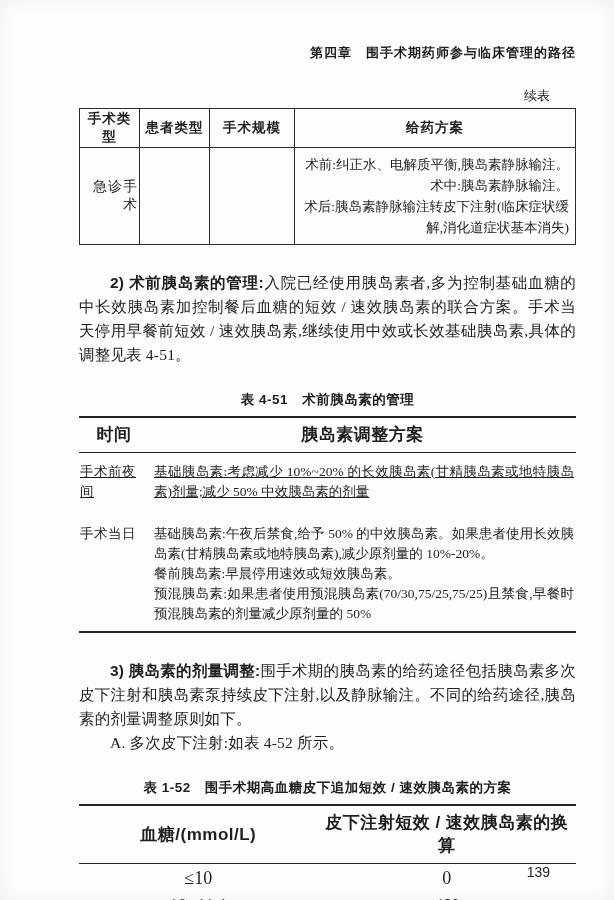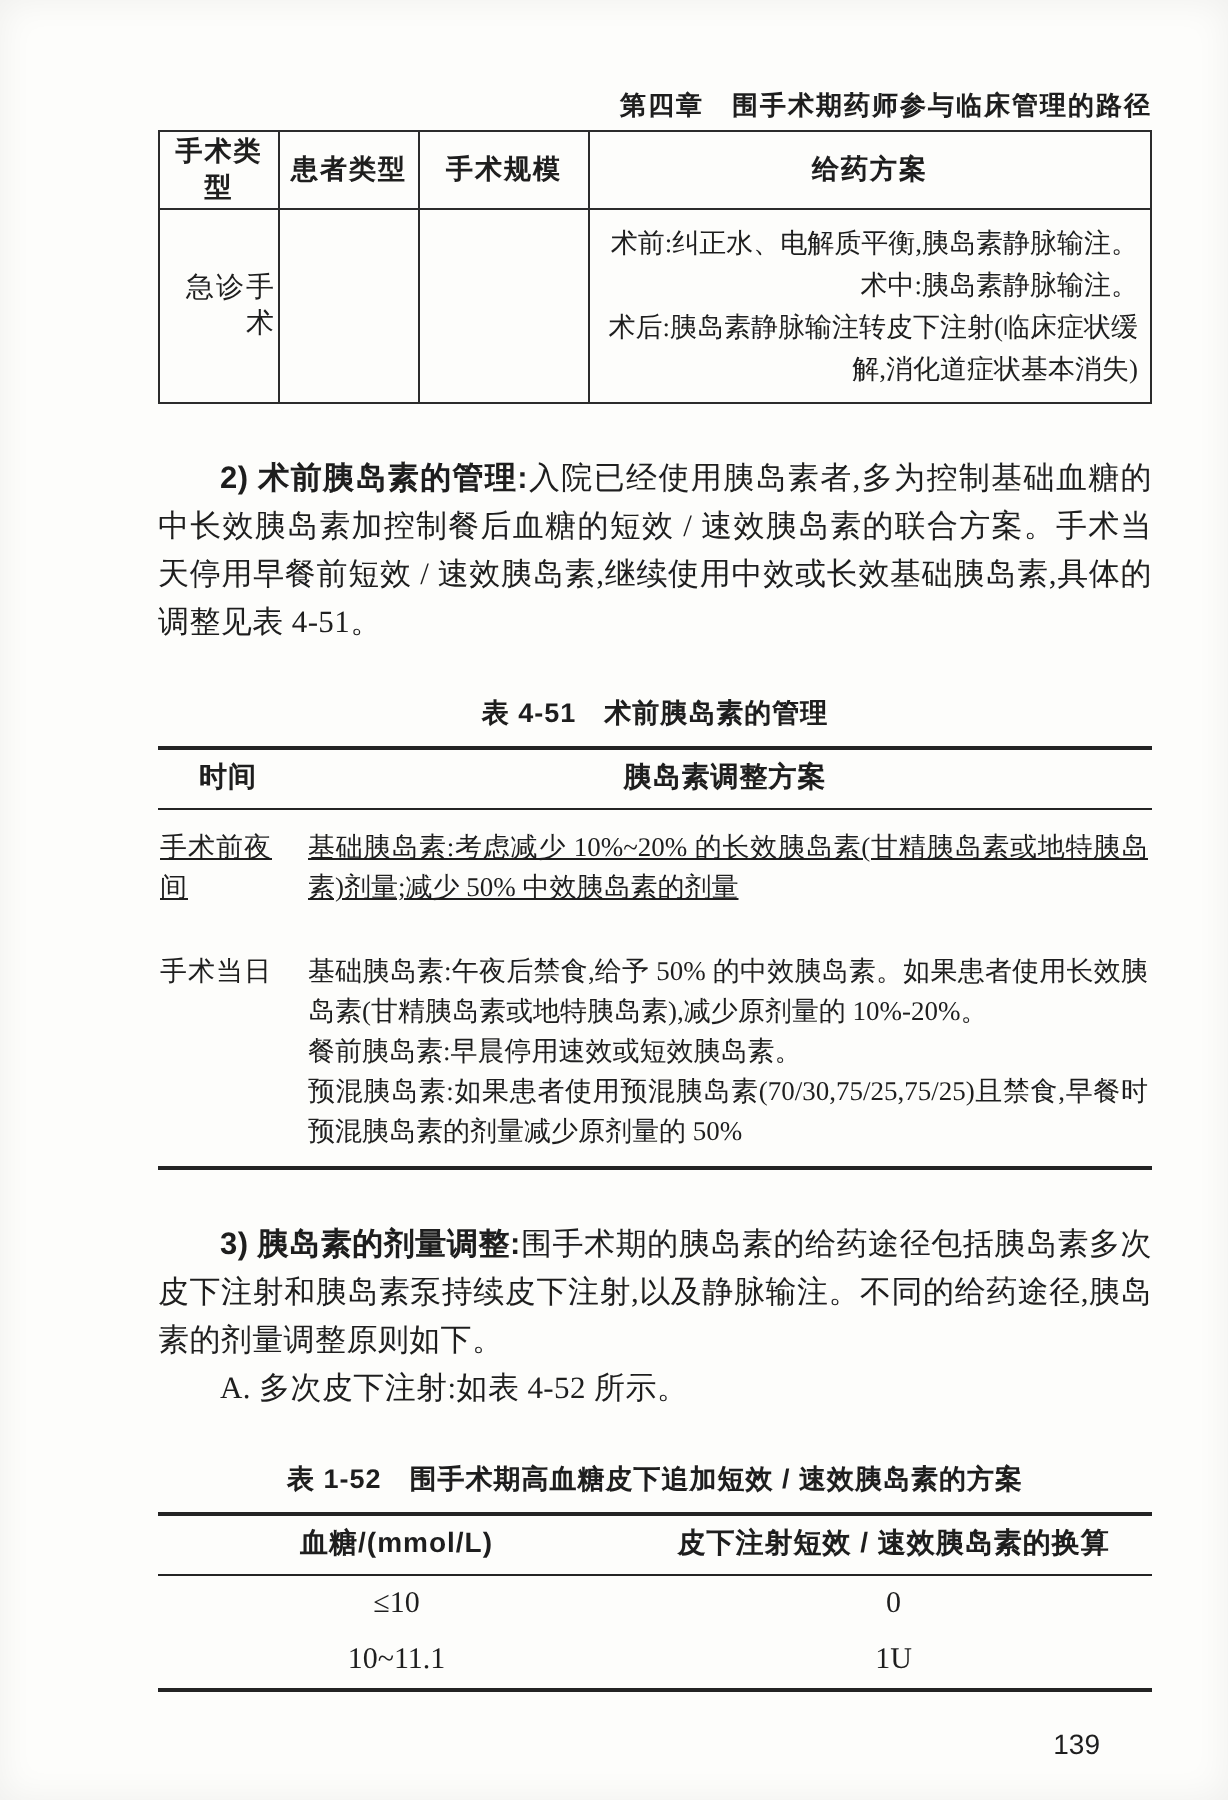--- a/index.html
+++ b/index.html
@@ -43,46 +43,47 @@
   .para-sub { margin-top:0; text-indent:2em; }
 
   .tbl-title {
     text-align:center; font-weight:700; font-size:13.5px; margin-top:24px;
     font-family:"Liberation Sans","DejaVu Sans",sans-serif; letter-spacing:0.5px;
   }
 
   
   .three-line { margin-top:7px; border-top:2px solid #242424; border-bottom:2px solid #242424; }
   .three-line thead th {
-    border-bottom:1.5px solid #242424; font-weight:700; font-size:14px;
+    border-bottom:1.5px solid #242424; font-weight:700; font-size:17px;
     font-family:"Liberation Sans","DejaVu Sans",sans-serif;
     padding:5px 0 6px 0; text-align:center; letter-spacing:0.5px;
   }
   .t451 td { font-size:13.5px; line-height:20px; vertical-align:top; }
   .t451 .col-time { width:70px; }
   .t451 td.time { padding-top:9px; letter-spacing:0.5px; }
   .t451 td.plan { padding:9px 2px 0 5px; text-align:justify; }
   .t451 tr.row-gap td { padding-bottom:13px;text-decoration:underline; }
   .t451 tr:last-child td { padding-bottom:7px; }
 
   .t452 th:first-child { width:48%; }
-  .t452 td { font-size:15px; text-align:center; height:26px; }
+  .t452 td { font-size:18px; text-align:center; height:26px; }
 
   .page-number {
     position:absolute; right:64px; bottom:20px; font-size:14px;
     font-family:"Liberation Sans","DejaVu Sans",sans-serif;
   }
 </style>
 </head>
 <body>
 
 <div class="page">
 
   <div class="chapter-header">第四章　围手术期药师参与临床管理的路径</div>
 
+  <div class="continued">续表</div>
 
   <table class="grid-table">
     <colgroup>
       <col style="width:60px">
         <col style="width:70px">
         <col style="width:85px">
         <col>
     </colgroup>
     <thead>
       <tr>

